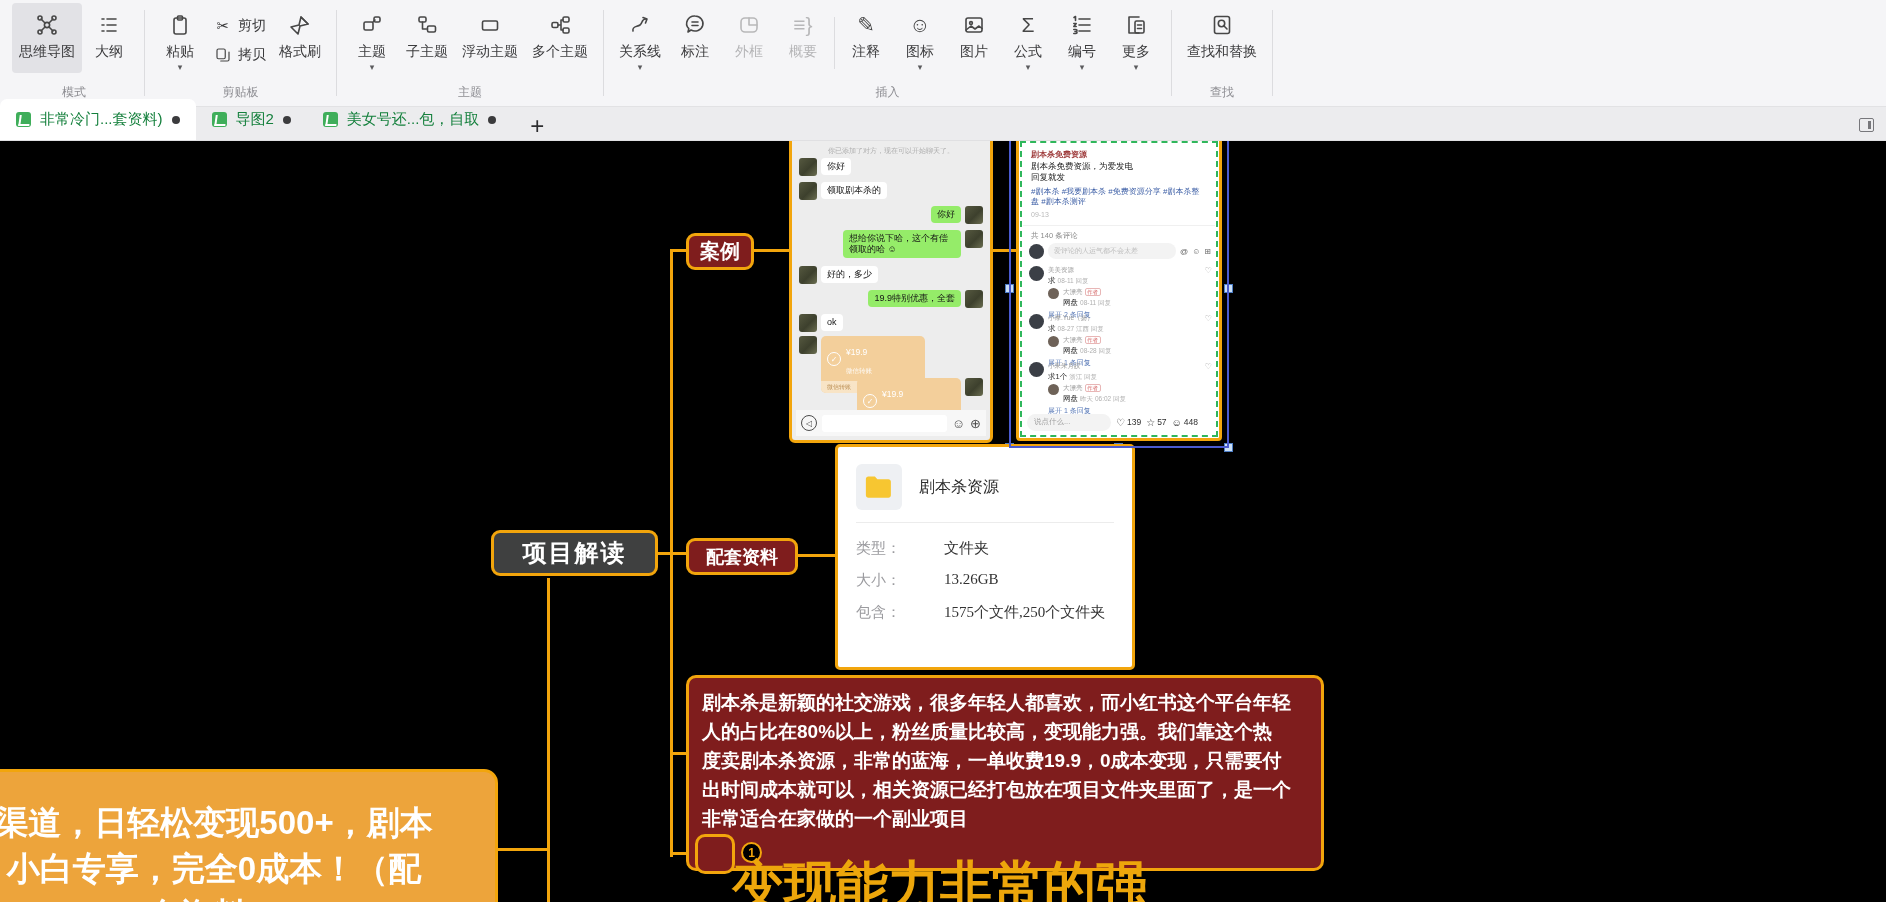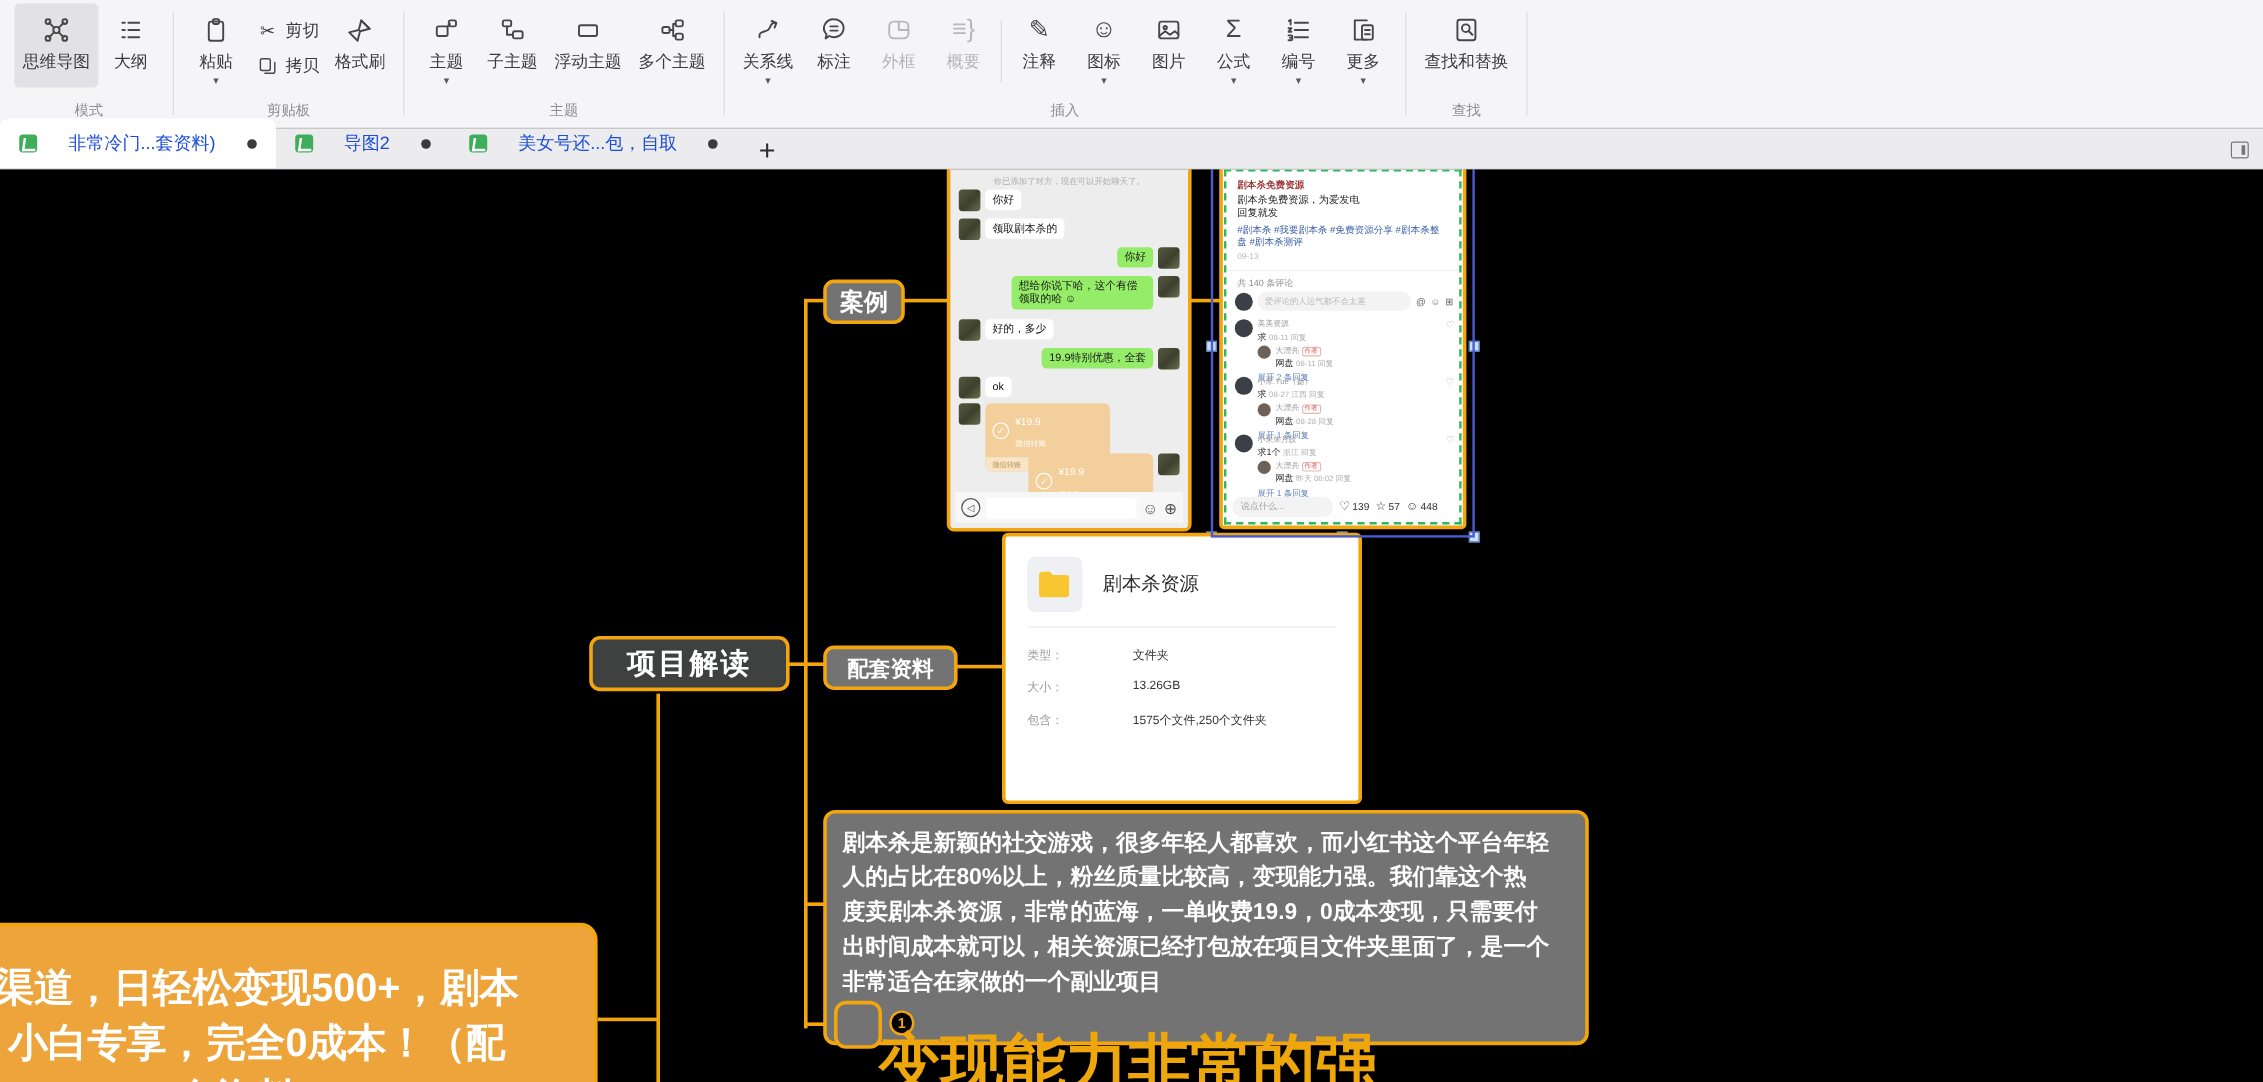--- a/index.html
+++ b/index.html
@@ -24,35 +24,35 @@
   .btn.active { background:#e2e2e6; }
   .btn.disabled { opacity:.35; }
   .smallcol { display:flex; flex-direction:column; justify-content:center; gap:3px; padding-top:10px; }
   .btnsm { display:flex; align-items:center; gap:5px; padding:3px 6px; font-size:14px; color:#3b3b3d; border-radius:4px; }
   .btnsm .ic { width:20px; height:20px; display:flex; align-items:center; justify-content:center; font-size:15px; }
   svg.rico { stroke:#474747; fill:none; stroke-width:1.6; stroke-linecap:round; stroke-linejoin:round; }
 
   
   .tabbar { position:absolute; top:107px; left:0; right:0; height:34px; background:#ececee;
             display:flex; align-items:flex-end; z-index:5; border-bottom:1px solid #e0e0e2; }
-  .tab { height:41px; display:flex; align-items:center; gap:26px; padding:0 16px; font-size:15px; color:#1d4ed8; }
+  .tab { height:41px; display:flex; align-items:center; gap:9px; padding:0 16px; font-size:15px; color:#15803d; }
   .tab.active { background:#fff; border-radius:7px 7px 0 0; }
   .appicon { width:15px; height:15px; border-radius:3px; background:#3fae5a; position:relative; flex:none; }
   .appicon::after { content:""; position:absolute; left:3px; top:3px; width:9px; height:9px;
                     border-left:2px solid #fff; border-bottom:2px solid #fff; transform:skewX(-8deg); }
   .moddot { width:8px; height:8px; border-radius:50%; background:#3b3b3d; flex:none; }
   .newtab { font-size:24px; color:#2d2d2f; padding:0 18px 4px; line-height:20px; }
   .tb-spacer { flex:1; }
   .boardico { width:15px; height:14px; border:1.6px solid #77777b; border-radius:2px; margin:0 12px 8px; position:relative; }
   .boardico::after { content:""; position:absolute; right:2px; top:2px; bottom:2px; width:3px; background:#77777b; }
 
   
   .canvas { position:absolute; top:141px; left:0; right:0; bottom:0; background:#000; overflow:hidden; }
   .ln { position:absolute; background:#F2A50C; }
-  .node { position:absolute; border:3px solid #F2A50C; background:#737373; color:#fff; font-weight:bold;
+  .node { position:absolute; border:3px solid #F2A50C; background:#7f1d1d; color:#fff; font-weight:bold;
           display:flex; align-items:center; justify-content:center; border-radius:9px; }
 
   #projNode { left:491px; top:389px; width:167px; height:46px; background:#3f4040; font-size:24px; letter-spacing:2px; }
   #caseNode { left:686px; top:92px; width:68px; height:37px; font-size:20px; }
   #matNode  { left:686px; top:397px; width:112px; height:37px; font-size:18px; }
   #paraNode { left:686px; top:534px; width:638px; height:196px; font-size:19px; line-height:29px;
               padding:10px 13px; border-radius:10px; justify-content:flex-start; align-items:flex-start; text-align:left; }
   #rootNode { left:-70px; top:628px; width:568px; height:200px; background:#EDA43B; border-color:#F2A50C;
               border-radius:14px; font-size:33px; line-height:46px; text-align:center; }
   #collapsedNode { left:695px; top:693px; width:40px; height:40px; border-radius:10px; }
@@ -125,21 +125,21 @@
   .xstat .g { font-size:10px; color:#333; }
 
   
   #fileCard { position:absolute; left:835px; top:303px; width:300px; height:226px;
               border:3px solid #F2A50C; border-radius:5px; background:#fff; overflow:hidden; }
   .fc-head { display:flex; align-items:center; gap:17px; padding:17px 18px 11px; }
   .fc-icon { width:46px; height:46px; background:#eef0f3; border-radius:6px;
              display:flex; align-items:center; justify-content:center; }
   .fc-name { font-size:16px; color:#2b2b2b; }
   .fc-div { height:1px; background:#ececec; margin:1px 18px 9px; }
-  .fc-row { display:flex; padding:6.5px 18px; font-size:10px; }
+  .fc-row { display:flex; padding:6.5px 18px; font-size:15px;font-family:Liberation Serif, serif; }
   .fc-label { width:88px; color:#9b9b9f; flex:none; }
   .fc-val { color:#333; }
 </style>
 </head>
 <body>
 
 <div class="app">
 
   <div class="ribbon">
 

